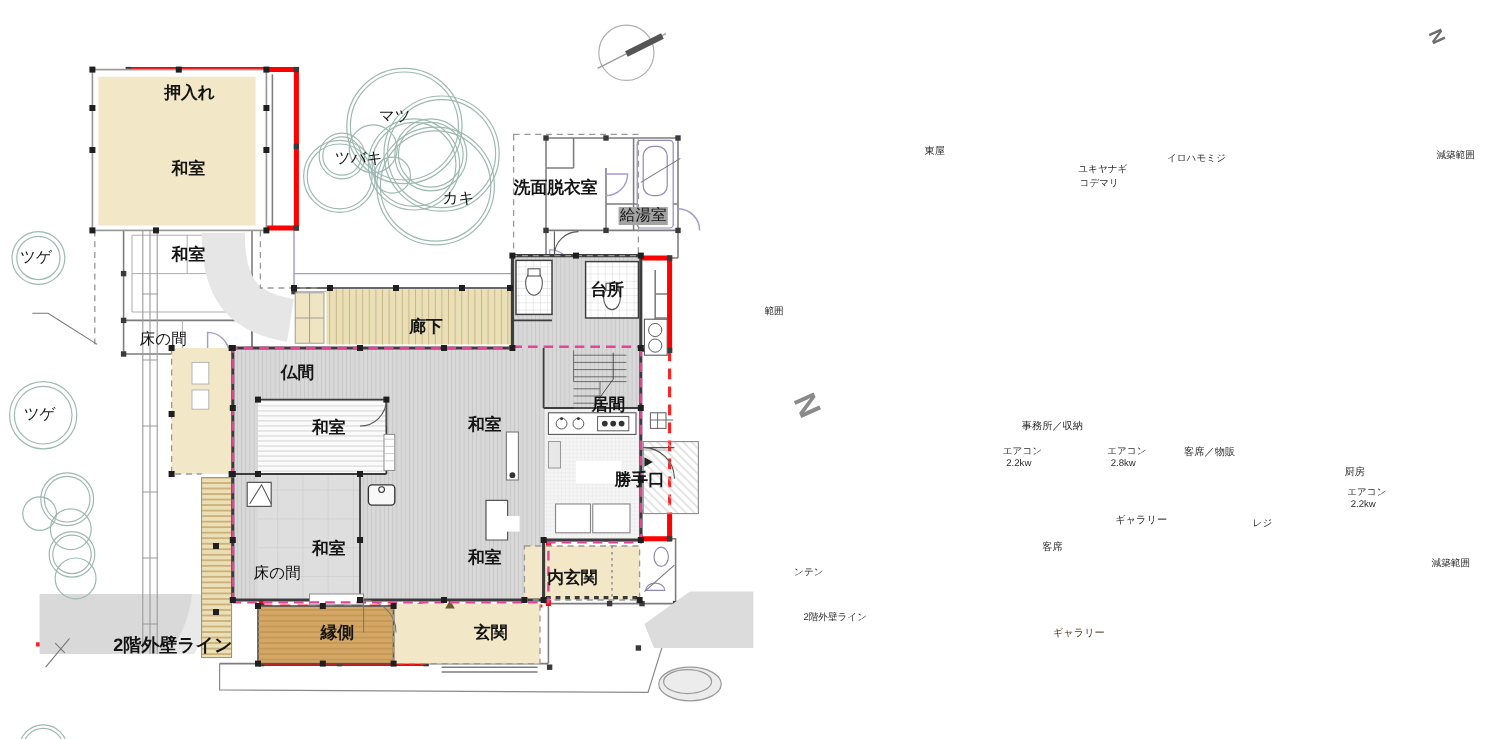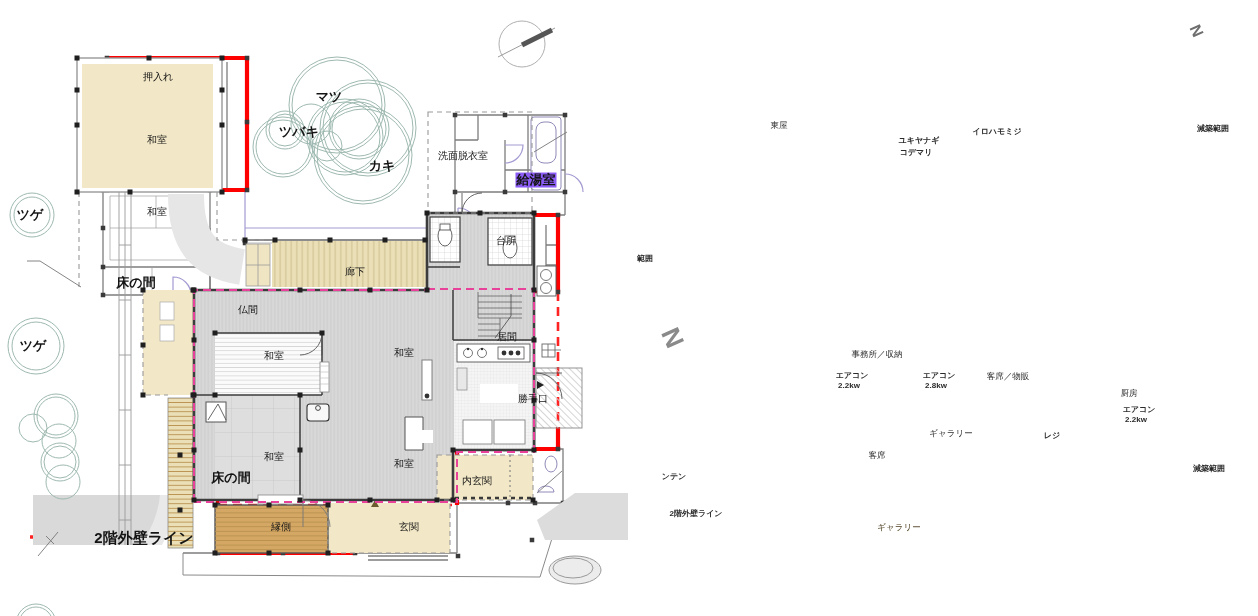--- a/index.html
+++ b/index.html
@@ -1,25 +1,25 @@
 <!DOCTYPE html>
 <html><head>
 <meta charset="utf-8">
 <style>
   html,body{margin:0;padding:0;background:#fff}
   .stage{position:relative;width:1258px;height:616px;background:#ffffff;overflow:hidden;
          font-family:"Liberation Sans",sans-serif}
   svg{position:absolute;top:0;left:0}
   .lb{position:absolute;transform:translate(-50%,-50%);white-space:nowrap;line-height:1.15;
       color:#141414;pointer-events:none}
-  .lb-l{font-size:10px;font-weight:400}
-  .lb-l2{font-size:13px;font-weight:700}
+  .lb-l{font-size:14px;font-weight:700}
+  .lb-l2{font-size:13px;font-weight:400}
   .lb-r{font-size:8.5px;font-weight:400;color:#2b2b2b}
-  .lb-xs{font-size:8px;font-weight:700;color:#2b2b2b}
-  .bgw{background:#8b5cf6;padding:0 1px}
+  .lb-xs{font-size:8px;font-weight:400;color:#2b2b2b}
+  .bgw{background:#a3a3a3;padding:0 1px}
   .legend-lb{font-size:15px;font-weight:600}
   .rot-n{transform:translate(-50%,-50%) rotate(66deg);font-weight:700;color:#6e6e6e}
 </style>
 </head>
 <body>
 
 <div class="stage">
 
 <svg id="lp" width="630" height="616" viewBox="0 0 630 616">
 

